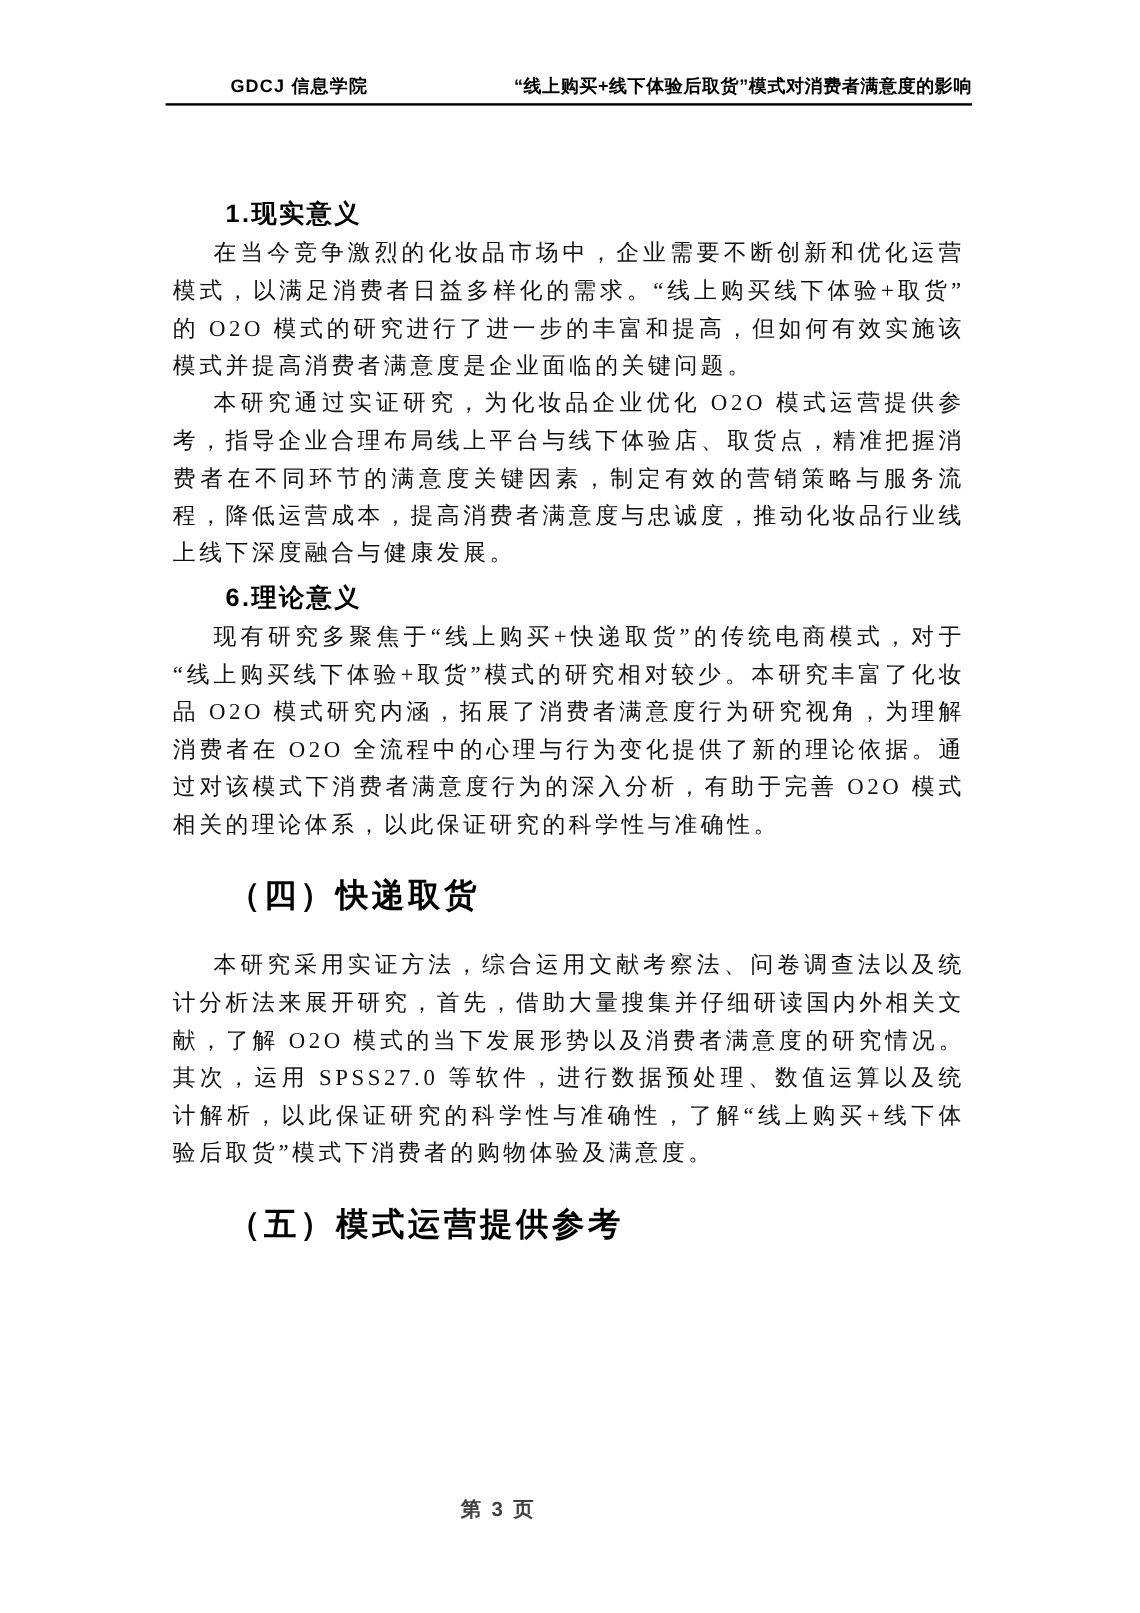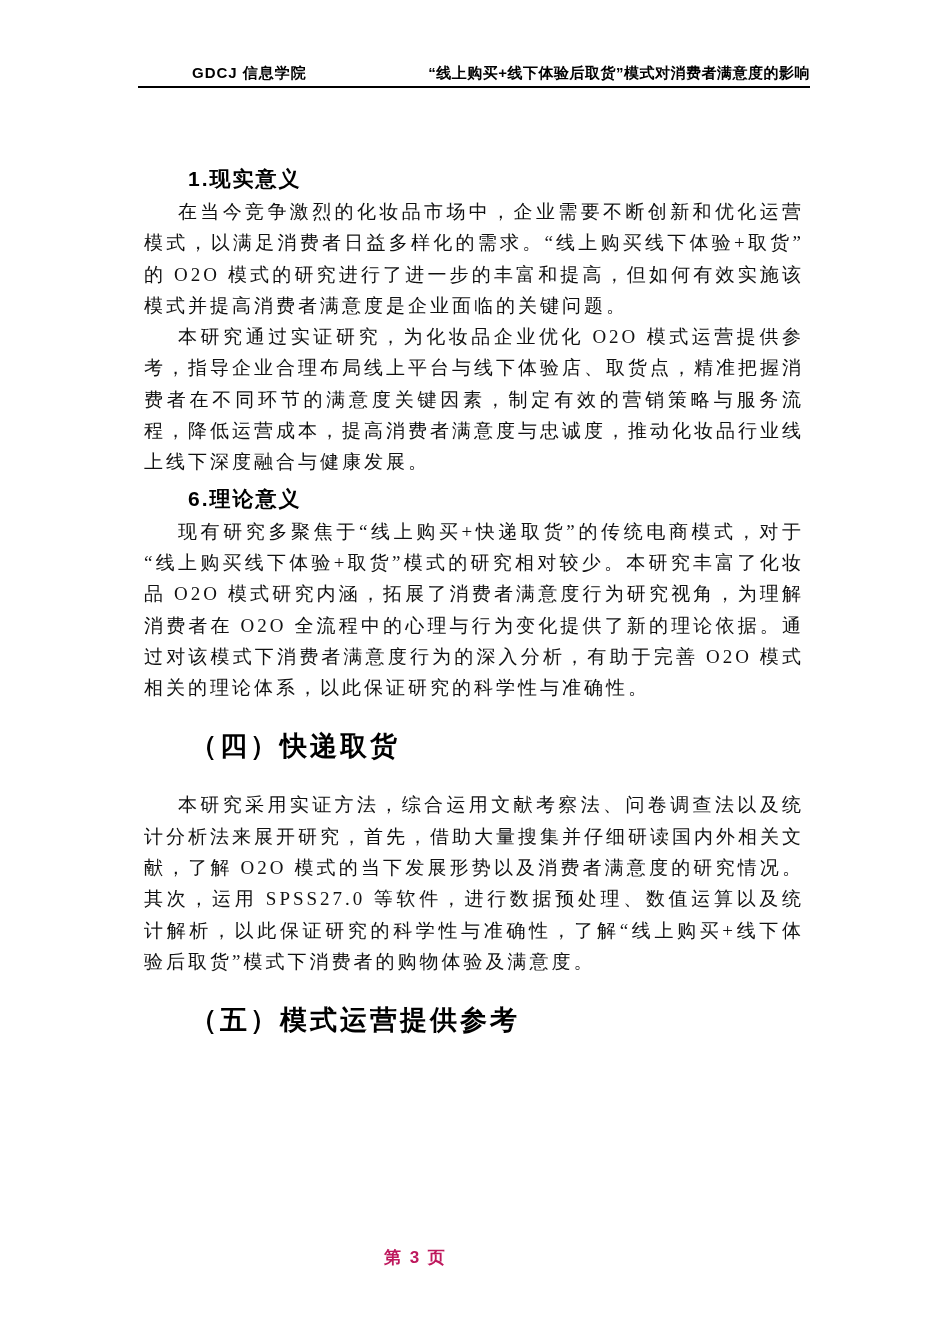--- a/index.html
+++ b/index.html
@@ -76,21 +76,21 @@
 
   
   .footer {
     position: absolute;
     left: 357px;
     top: 1226px;
     font-family: "Liberation Sans", sans-serif;
     font-weight: bold;
     font-size: 17px;
     letter-spacing: 2px;
-    color: #be185d;
+    color: #404040;
     white-space: pre;
   }
 </style>
 </head>
 <body>
 
 <div class="page">
 
   <div class="header">
     <span class="header-left">GDCJ 信息学院</span>

